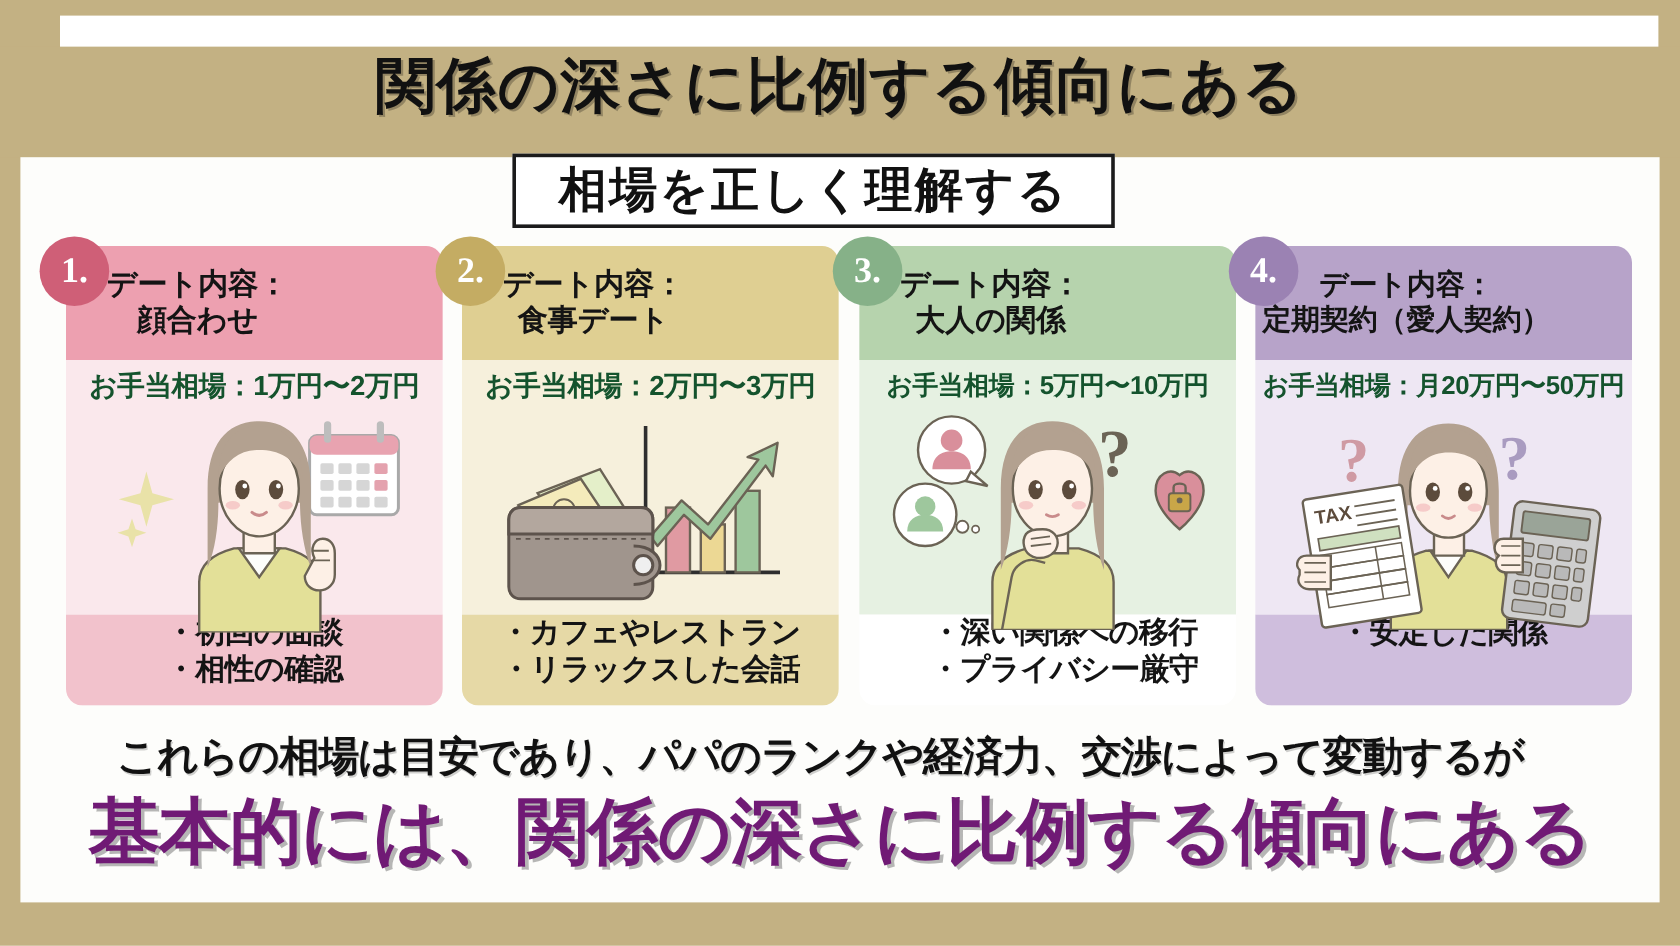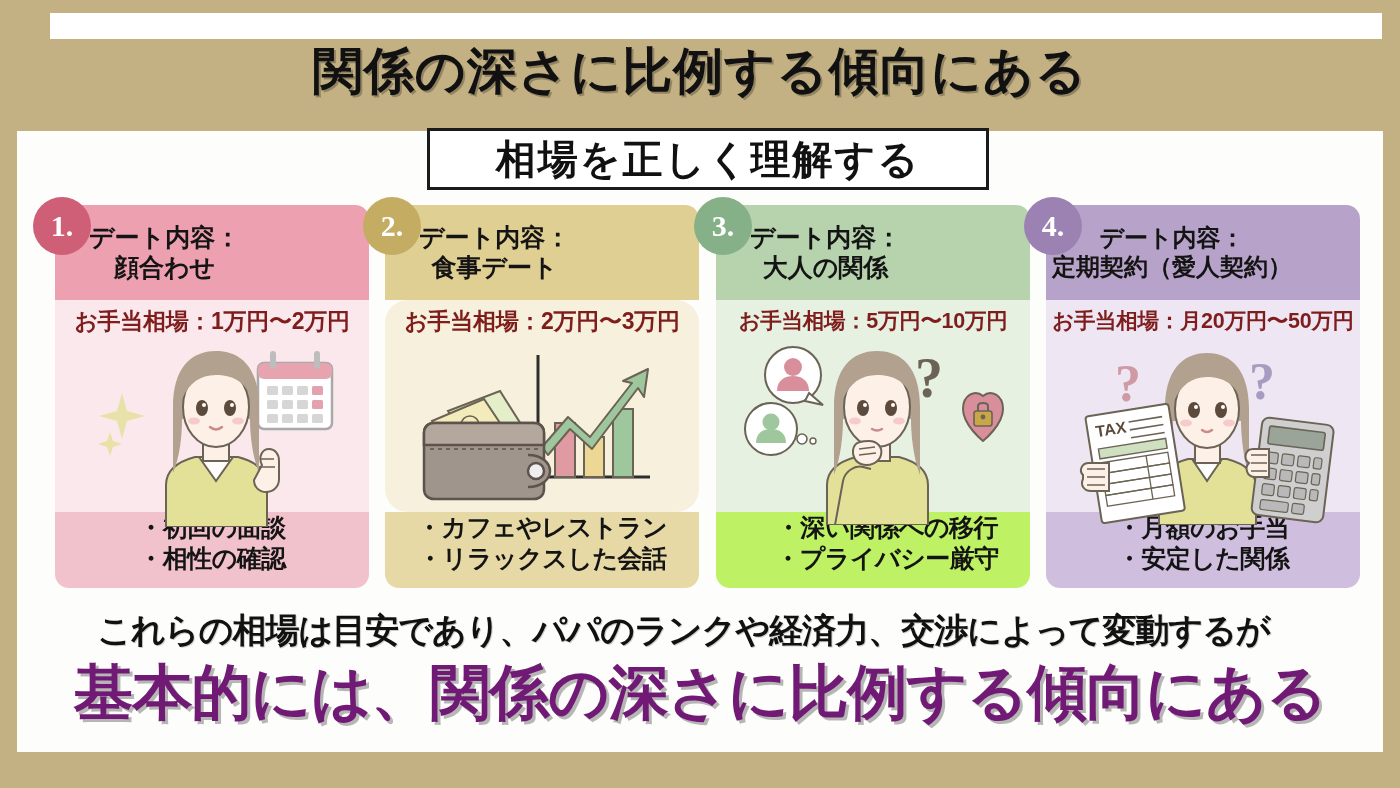--- a/index.html
+++ b/index.html
@@ -31,21 +31,21 @@
     text-align:center;
     font-size:50px;font-weight:bold;color:#111111;
     letter-spacing:1px;
     line-height:1.0;
     text-shadow:2px 2px 0 rgba(0,0,0,.25);
     white-space:nowrap;
   }
 
   
   .subtitle-box{
-    position:absolute;left:427px;top:128px;width:562px;height:62px;
+    position:absolute;left:427px;top:128px;width:502px;height:62px;
     background:#ffffff;border:3px solid #1b1b1b;
     box-sizing:border-box;
     display:flex;align-items:center;justify-content:center;
   }
   .subtitle-text{
     font-size:40px;font-weight:bold;color:#111111;letter-spacing:2px;
     white-space:nowrap;line-height:1;
   }
 
   
@@ -70,21 +70,21 @@
     padding-left:34px;padding-right:4px;
     letter-spacing:0px;
   }
   .card-head-text.wide{font-size:24px;padding-left:6px;}
   .card-mid{
     flex:1 1 auto;position:relative;
     display:flex;flex-direction:column;align-items:center;
   }
   .fee{
     margin-top:6px;
-    font-size:23px;font-weight:bold;color:#7f1d1d;
+    font-size:23px;font-weight:bold;color:#14532d;
     white-space:nowrap;letter-spacing:-.3px;
   }
   .fee.small{font-size:21.5px;}
   .art{
     position:relative;width:100%;flex:1 1 auto;
   }
   .card-foot{
     flex:0 0 76px;height:76px;
     display:flex;flex-direction:column;align-items:center;justify-content:flex-start;
   }
@@ -213,21 +213,21 @@
     </div>
 
     <div class="card" id="card1" style="left:385px;">
       <div class="card-inner">
         <div class="card-head" style="background: rgb(223, 207, 146);">
           <div class="card-head-text">
             <span>デート内容：</span><br>
             <span>食事デート</span>
           </div>
         </div>
-        <div class="card-mid" style="background: rgb(246, 240, 220); border-radius: 23px;">
+        <div class="card-mid" style="background: rgb(246, 240, 220);">
           <div class="fee">お手当相場：2万円〜3万円</div>
           <div class="art">
             <svg class="art-svg" width="300" height="190" viewBox="0 0 300 190">
 
               <path d="M146 18 L146 140 L258 140" stroke="#2e2e2e" stroke-width="3" fill="none"></path>
 
               <rect x="163" y="86" width="20" height="54" fill="#e09aa2" stroke="#6b6355" stroke-width="2"></rect>
               <rect x="192" y="100" width="20" height="40" fill="#ecd894" stroke="#6b6355" stroke-width="2"></rect>
               <rect x="221" y="72" width="20" height="68" fill="#9ec79d" stroke="#6b6355" stroke-width="2"></rect>
 
@@ -301,21 +301,21 @@
               <ellipse cx="176" cy="86" rx="6" ry="3.5" fill="#f4c2c2" opacity=".8"></ellipse>
               <path d="M149 94 Q154 97 159 94" stroke="#c98b8b" stroke-width="2.4" fill="none" stroke-linecap="round"></path>
 
               <path d="M132 110 C128 116 130 126 138 129 C146 132 156 128 158 120 C160 112 154 106 146 106 C139 106 134 107 132 110 Z" fill="#fdf0e6" stroke="#6b6355" stroke-width="2"></path>
               <path d="M136 114 L152 112 M136 120 L153 118" stroke="#6b6355" stroke-width="1.5"></path>
 
               <path d="M112 190 L120 146 C122 136 132 130 140 132 L148 134" fill="none" stroke="#6b6355" stroke-width="2"></path>
             </svg>
           </div>
         </div>
-        <div class="card-foot" style="background: #bef264; padding-left: 28px;">
+        <div class="card-foot" style="background: #ffffff; padding-left: 28px;">
           <div class="bullet">・深い関係への移行</div>
           <div class="bullet">・プライバシー厳守</div>
         </div>
       </div>
       <div class="badge" style="background: rgb(134, 177, 136);">3.</div>
     </div>
 
     <div class="card" id="card3" style="left:1046px;">
       <div class="card-inner">
         <div class="card-head" style="background: rgb(183, 163, 201);">
@@ -385,21 +385,20 @@
                   <rect x="244" y="168" width="12" height="10" rx="2"></rect>
                 </g>
               </g>
 
               <path d="M196 128 C190 124 192 114 200 114 L216 114 L216 142 L202 142 C194 142 191 133 196 128 Z" fill="#fdf0e6" stroke="#6b6355" stroke-width="2"></path>
               <path d="M198 120 L214 120 M198 128 L214 128 M198 136 L214 136" stroke="#6b6355" stroke-width="1.4"></path>
             </svg>
           </div>
         </div>
         <div class="card-foot" style="background: rgb(207, 190, 221);">
-          <div class="bullet">・月額のお手当</div>
           <div class="bullet">・安定した関係</div>
         </div>
       </div>
       <div class="badge" style="background: rgb(155, 130, 179);">4.</div>
     </div>
 
   </div>
 
   <div class="bottom-line1">これらの相場は目安であり、パパのランクや経済力、交渉によって変動するが</div>
   <div class="bottom-line2-wrap">

